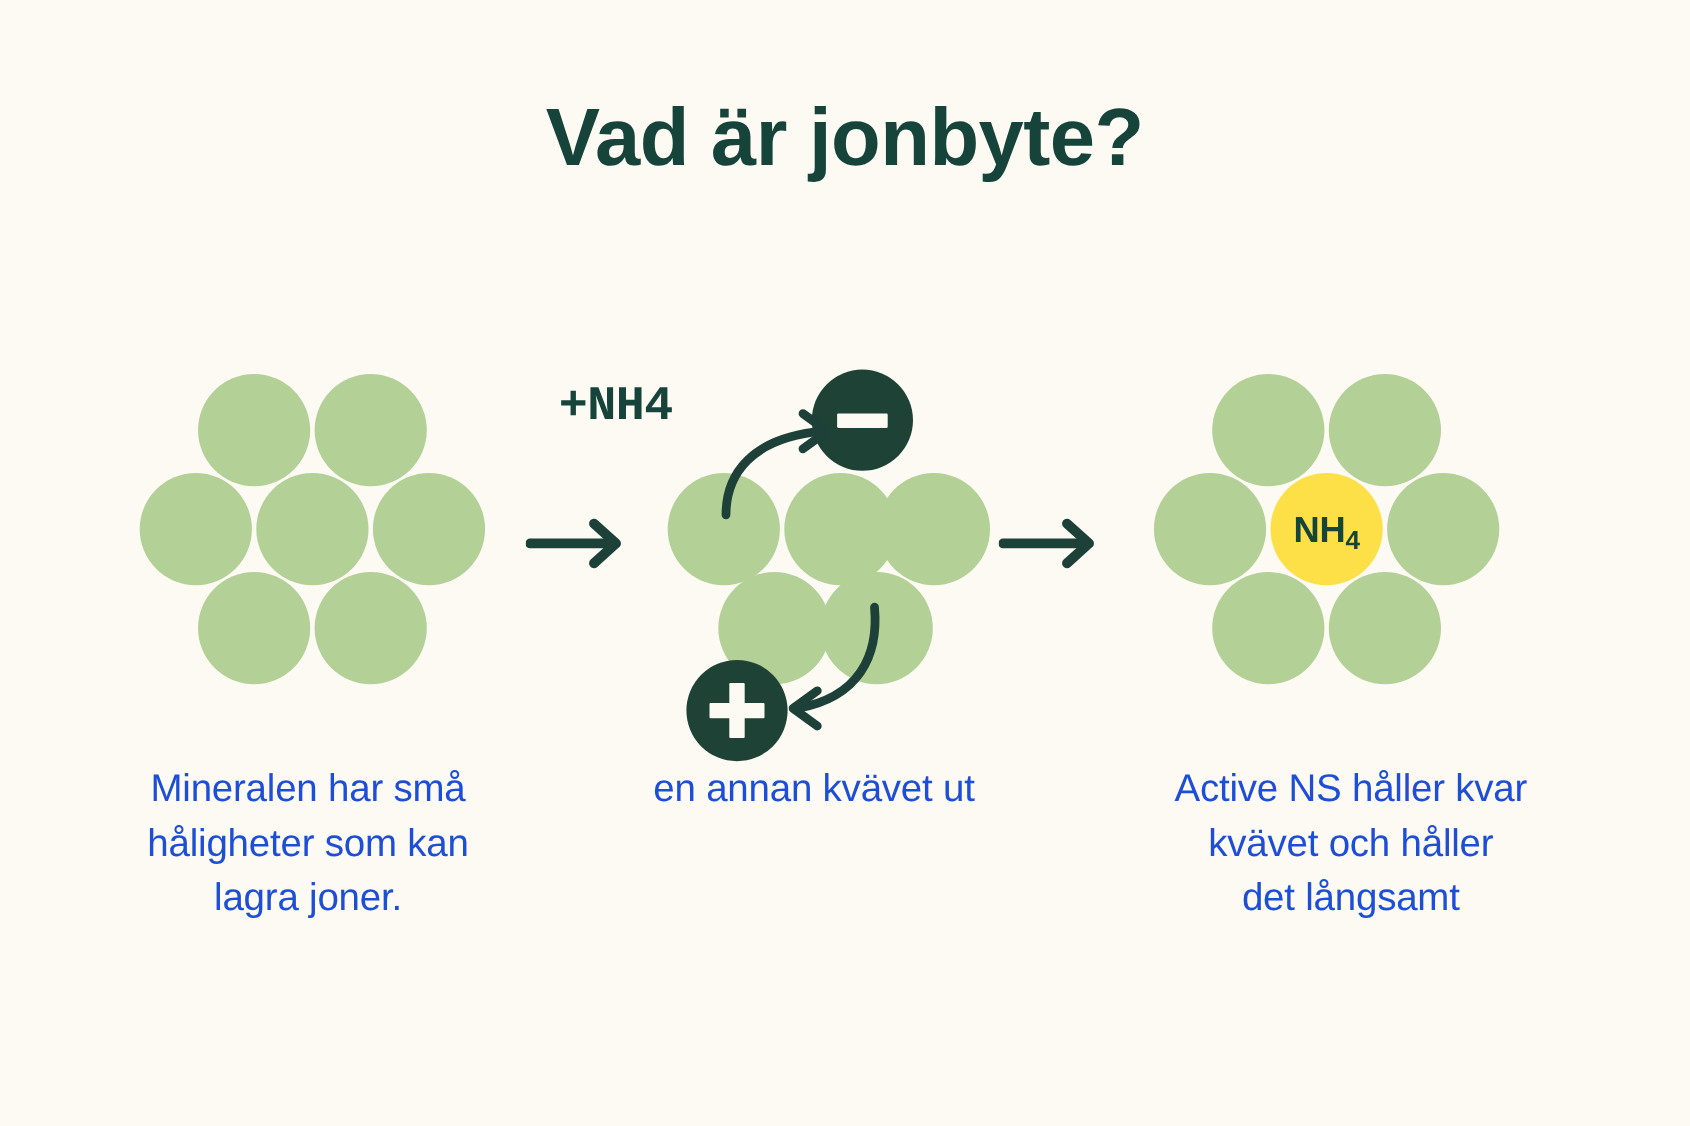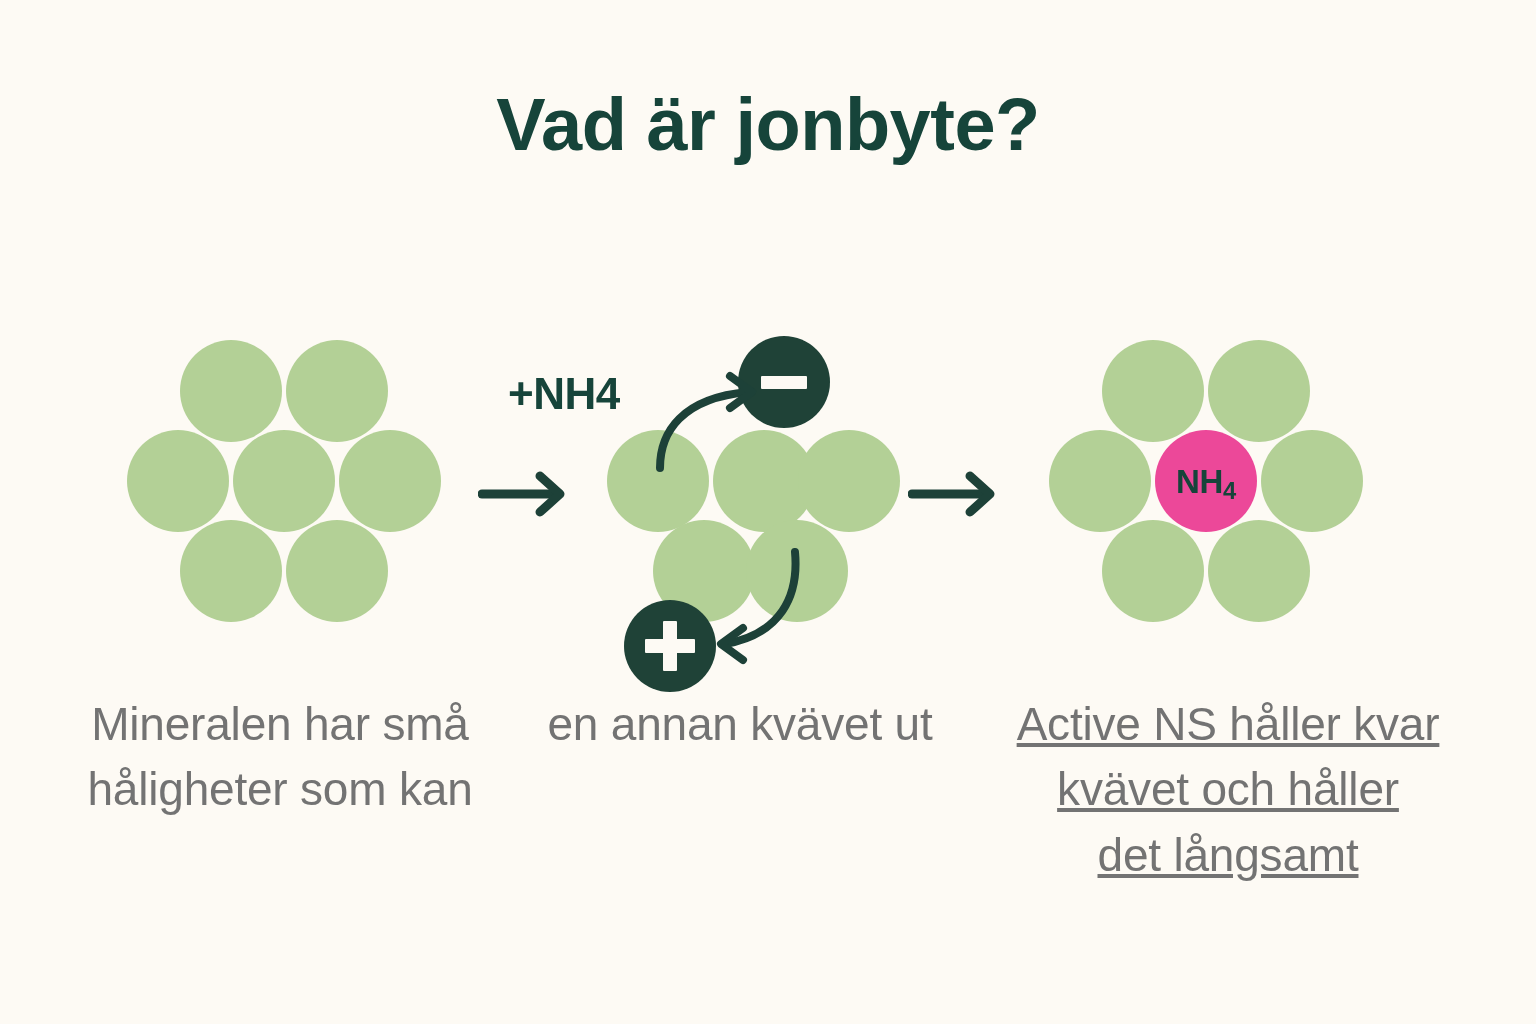--- a/index.html
+++ b/index.html
@@ -49,21 +49,21 @@
     height: 400px;
   }
   .circle {
     position: absolute;
     width: 102px;
     height: 102px;
     border-radius: 50%;
     background: #b3d096;
   }
   .circle.center-ion {
-    background: #ec4899;
+    background: #fde047;
     display: flex;
     align-items: center;
     justify-content: center;
   }
   .ion-label {
     font-size: 33px;
     font-weight: bold;
     color: #16443a;
     letter-spacing: -0.3px;
     line-height: 1;
@@ -131,28 +131,28 @@
   .curve-arrow {
     position: absolute;
     pointer-events: none;
   }
 
   .caption {
     position: absolute;
     left: 0;
     width: 100%;
     text-align: center;
-    font-size: 46px;
-    color: #737373;
+    font-size: 35px;
+    color: #1d4ed8;
     line-height: 1.42;
     letter-spacing: -0.2px;
   }
   #caption-1 { top: 392px; }
   #caption-2 { top: 392px; }
-  #caption-3 { top: 392px; text-decoration: underline; }
+  #caption-3 { top: 392px; }
 </style>
 </head>
 <body>
 
 <div id="stage">
 
   <div class="title">Vad är jonbyte?</div>
 
   <div class="panel" id="panel-1">
     <div class="cluster">
@@ -160,31 +160,32 @@
       <div class="circle" style="left:226px; top:40px;"></div>
       <div class="circle" style="left:67px;  top:130px;"></div>
       <div class="circle" style="left:173px; top:130px;"></div>
       <div class="circle" style="left:279px; top:130px;"></div>
       <div class="circle" style="left:120px; top:220px;"></div>
       <div class="circle" style="left:226px; top:220px;"></div>
     </div>
     <div class="caption" id="caption-1">
       <div>Mineralen har små</div>
       <div>håligheter som kan</div>
+      <div>lagra joner.</div>
     </div>
   </div>
 
   <svg class="step-arrow" style="left:478px; top:466px;" viewBox="0 0 96 56">
     <line x1="4" y1="28" x2="76" y2="28" stroke="#1d4138" stroke-width="9" stroke-linecap="round"></line>
     <polyline points="62,10 82,28 62,46" fill="none" stroke="#1d4138" stroke-width="9" stroke-linecap="round" stroke-linejoin="round"></polyline>
   </svg>
 
   <div class="panel" id="panel-2">
 
-    <div class="plus-nh4" style="left:-12px; top:72px;">+NH4</div>
+    <div class="plus-nh4" style="left:-12px; top:48px;font-family:Liberation Mono, monospace;">+NH4</div>
 
     <div class="cluster">
       <div class="circle" style="left:87px;  top:130px;"></div>
       <div class="circle" style="left:193px; top:130px;"></div>
       <div class="circle" style="left:278px; top:130px;"></div>
       <div class="circle" style="left:133px; top:220px;"></div>
       <div class="circle" style="left:226px; top:220px;"></div>
     </div>
 
     <div class="badge" style="left:218px; top:36px;">

